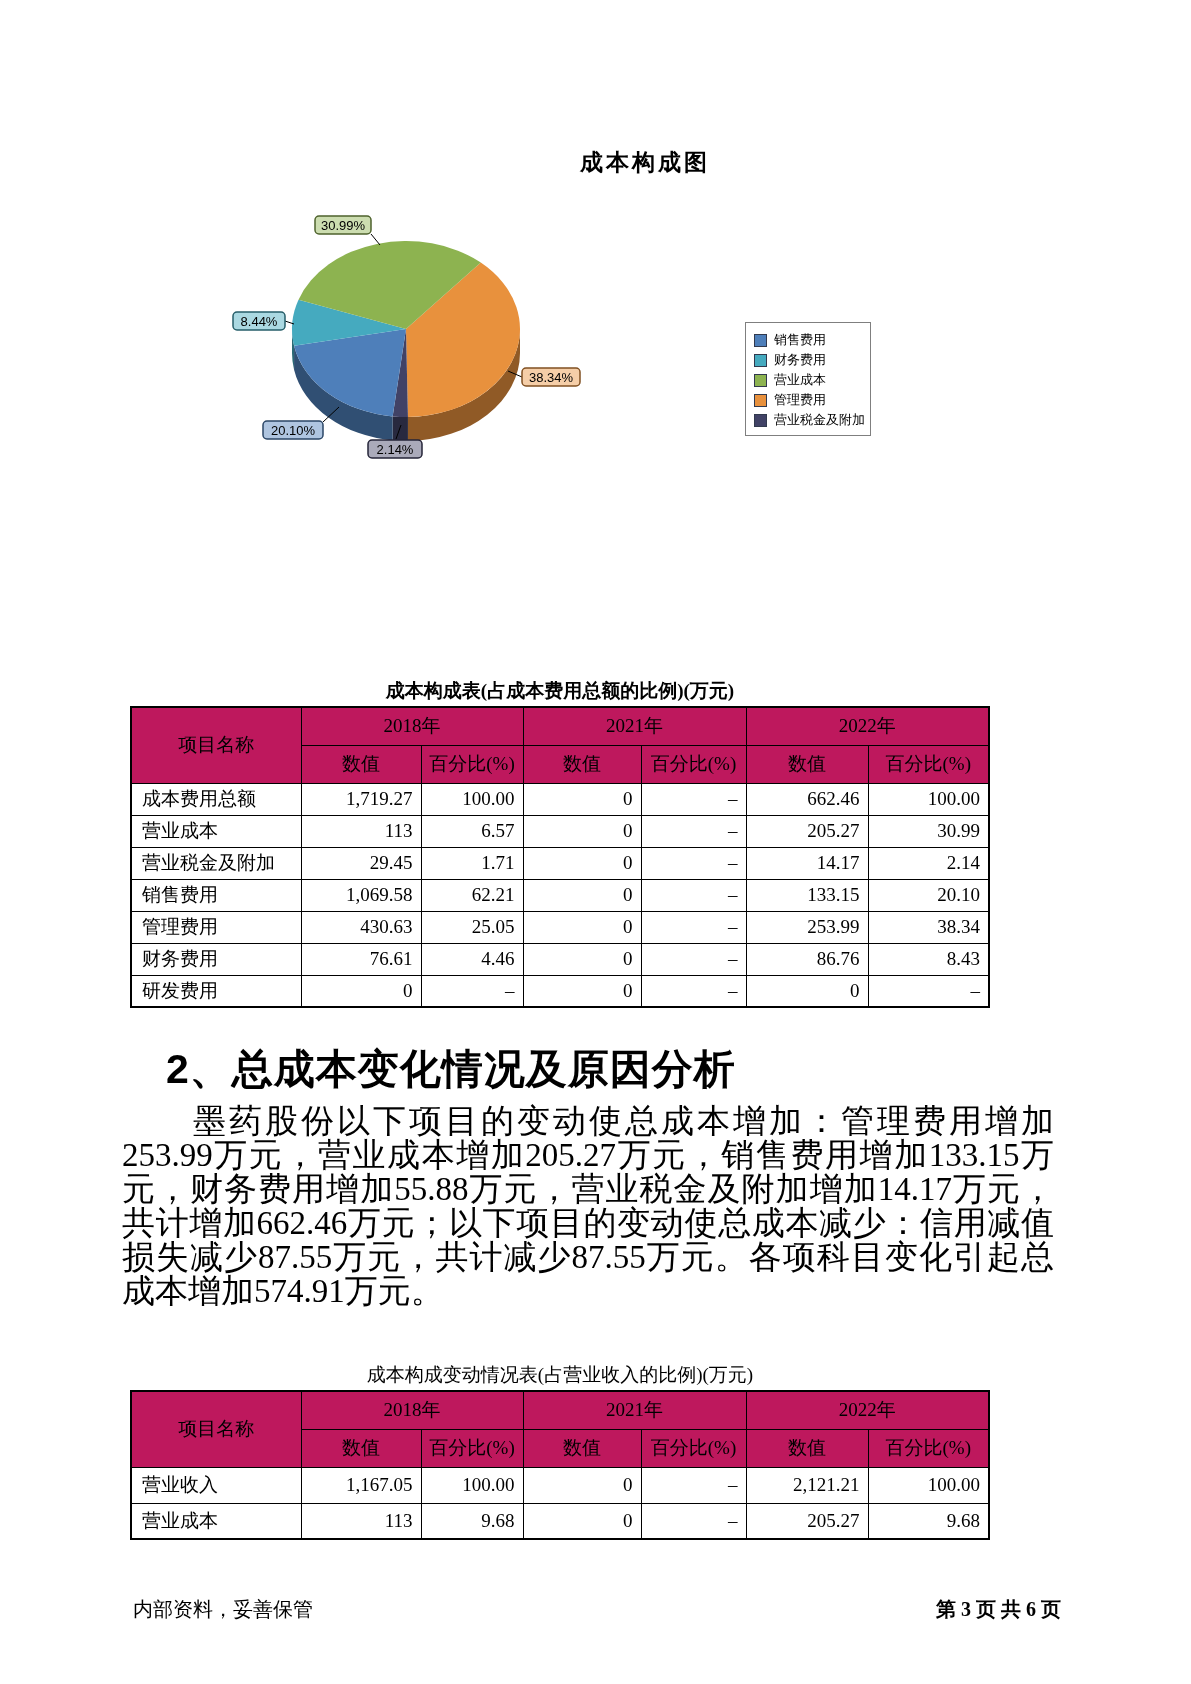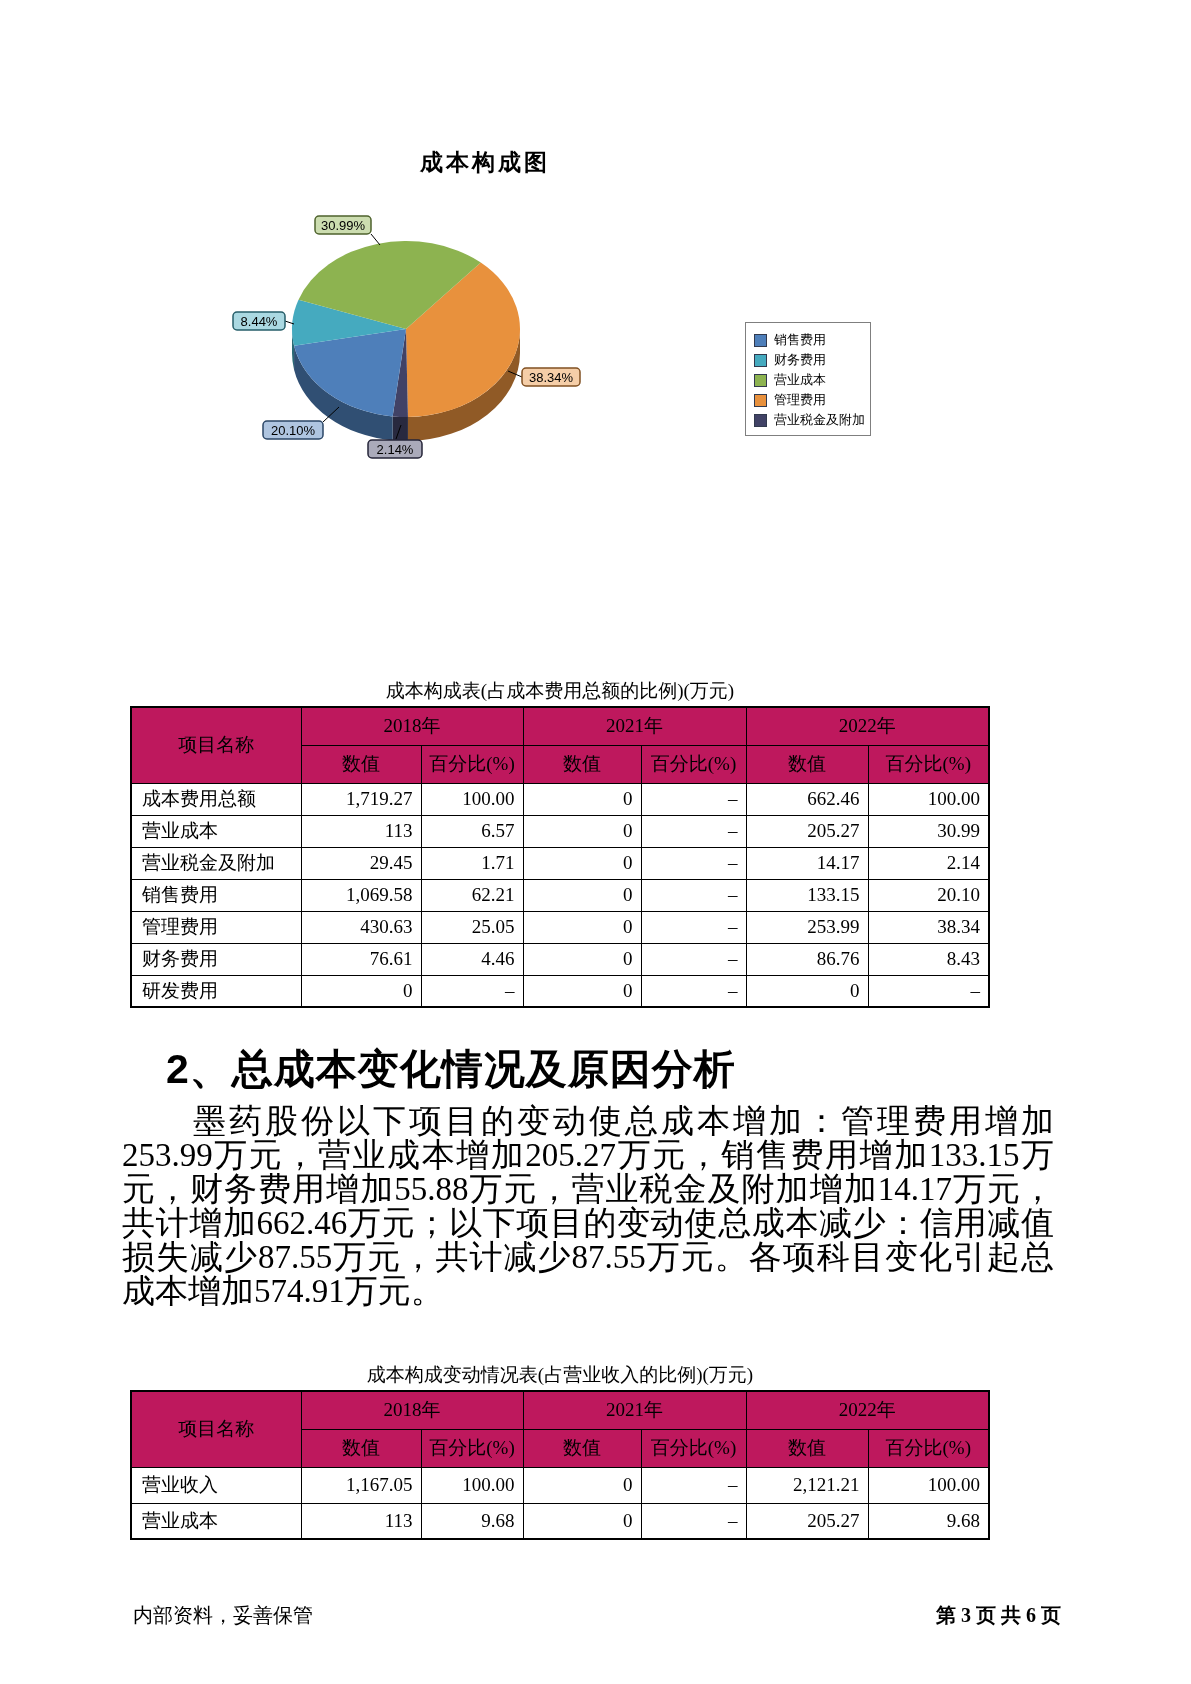--- a/index.html
+++ b/index.html
@@ -1,32 +1,32 @@
 <!DOCTYPE html>
 <html><head>
 <meta charset="utf-8">
 <style>
   html,body{margin:0;padding:0;}
   body{width:1191px;height:1684px;background:#ffffff;position:relative;
        font-family:"Liberation Serif",serif;color:#000;overflow:hidden;}
   .abs{position:absolute;}
 
   
-  #chart-title{left:420px;top:147px;width:290px;text-align:left;
+  #chart-title{left:420px;top:147px;width:290px;text-align:right;
     font-family:"Liberation Sans",sans-serif;font-weight:bold;font-size:23px;letter-spacing:3px;}
   #pie-svg{left:130px;top:150px;}
   #legend-box{left:745px;top:322px;width:126px;height:114px;border:1px solid #7f7f7f;
     background:#fff;box-sizing:border-box;padding:7px 8px;}
   .legend-row{display:flex;align-items:center;height:20px;}
   .legend-swatch{width:11px;height:11px;border:1px solid #31394d;margin-right:7px;flex:0 0 auto;}
   .legend-label{font-family:"Liberation Sans",sans-serif;font-size:13px;white-space:nowrap;}
 
   
   .tbl-title{width:860px;text-align:center;font-size:19px;}
-  #t1-title{left:130px;top:678px;}
+  #t1-title{left:130px;top:678px;font-weight:bold;}
   #t2-title{left:130px;top:1362px;}
   table.dtable{border-collapse:collapse;table-layout:fixed;width:860px;border:2px solid #000;}
   table.dtable th,table.dtable td{border:1px solid #000;overflow:hidden;white-space:nowrap;
     font-size:19px;font-weight:normal;}
   table.dtable th{background:#be185d;text-align:center;}
   td.cell-name{text-align:left;padding-left:10px;margin-top:18px;}
   td.cell-num{text-align:right;padding-right:8px;}
   #table1{left:130px;top:706px;}
   #table2{left:130px;top:1390px;}
   #table1 thead tr,#table2 thead tr{height:38px;}
@@ -34,21 +34,21 @@
   #table2 tbody tr{height:36px;}
 
   
   #sec-heading{left:166px;top:1042px;font-family:"Liberation Sans",sans-serif;
     font-weight:bold;font-size:41px;letter-spacing:1px;}
   #para{left:122px;top:1104px;width:932px;font-size:33px;line-height:34px;
     text-align:justify;text-indent:2.15em;}
 
   
   #footer{left:133px;top:1596px;width:928px;display:flex;justify-content:space-between;align-items:baseline;}
-  #footer-left{font-family:"Liberation Sans",sans-serif;font-size:20px;margin-top:6px;}
+  #footer-left{font-family:"Liberation Sans",sans-serif;font-size:20px;}
   #footer-right{font-size:20px;font-weight:bold;}
 </style>
 </head>
 <body>
 
 <div class="abs" id="chart-title">成本构成图</div>
 <svg class="abs" id="pie-svg" width="560" height="330" viewBox="0 0 560 330" xmlns="http://www.w3.org/2000/svg">
     <path d="M390,179 A114,88 0 0 1 277.94182922525954,266.98723277402405 L277.94182922525954,290.98723277402405 A114,88 0 0 0 390,203 Z" fill="#905a26"></path>
     <path d="M277.94182922525954,266.98723277402405 A114,88 0 0 1 262.6442071206904,266.3939893083959 L262.6442071206904,290.3939893083959 A114,88 0 0 0 277.94182922525954,290.98723277402405 Z" fill="#28293f"></path>
     <path d="M262.6442071206904,266.3939893083959 A114,88 0 0 1 164.06122407025794,195.65849678177716 L164.06122407025794,219.65849678177716 A114,88 0 0 0 262.6442071206904,290.3939893083959 Z" fill="#304f73"></path>

